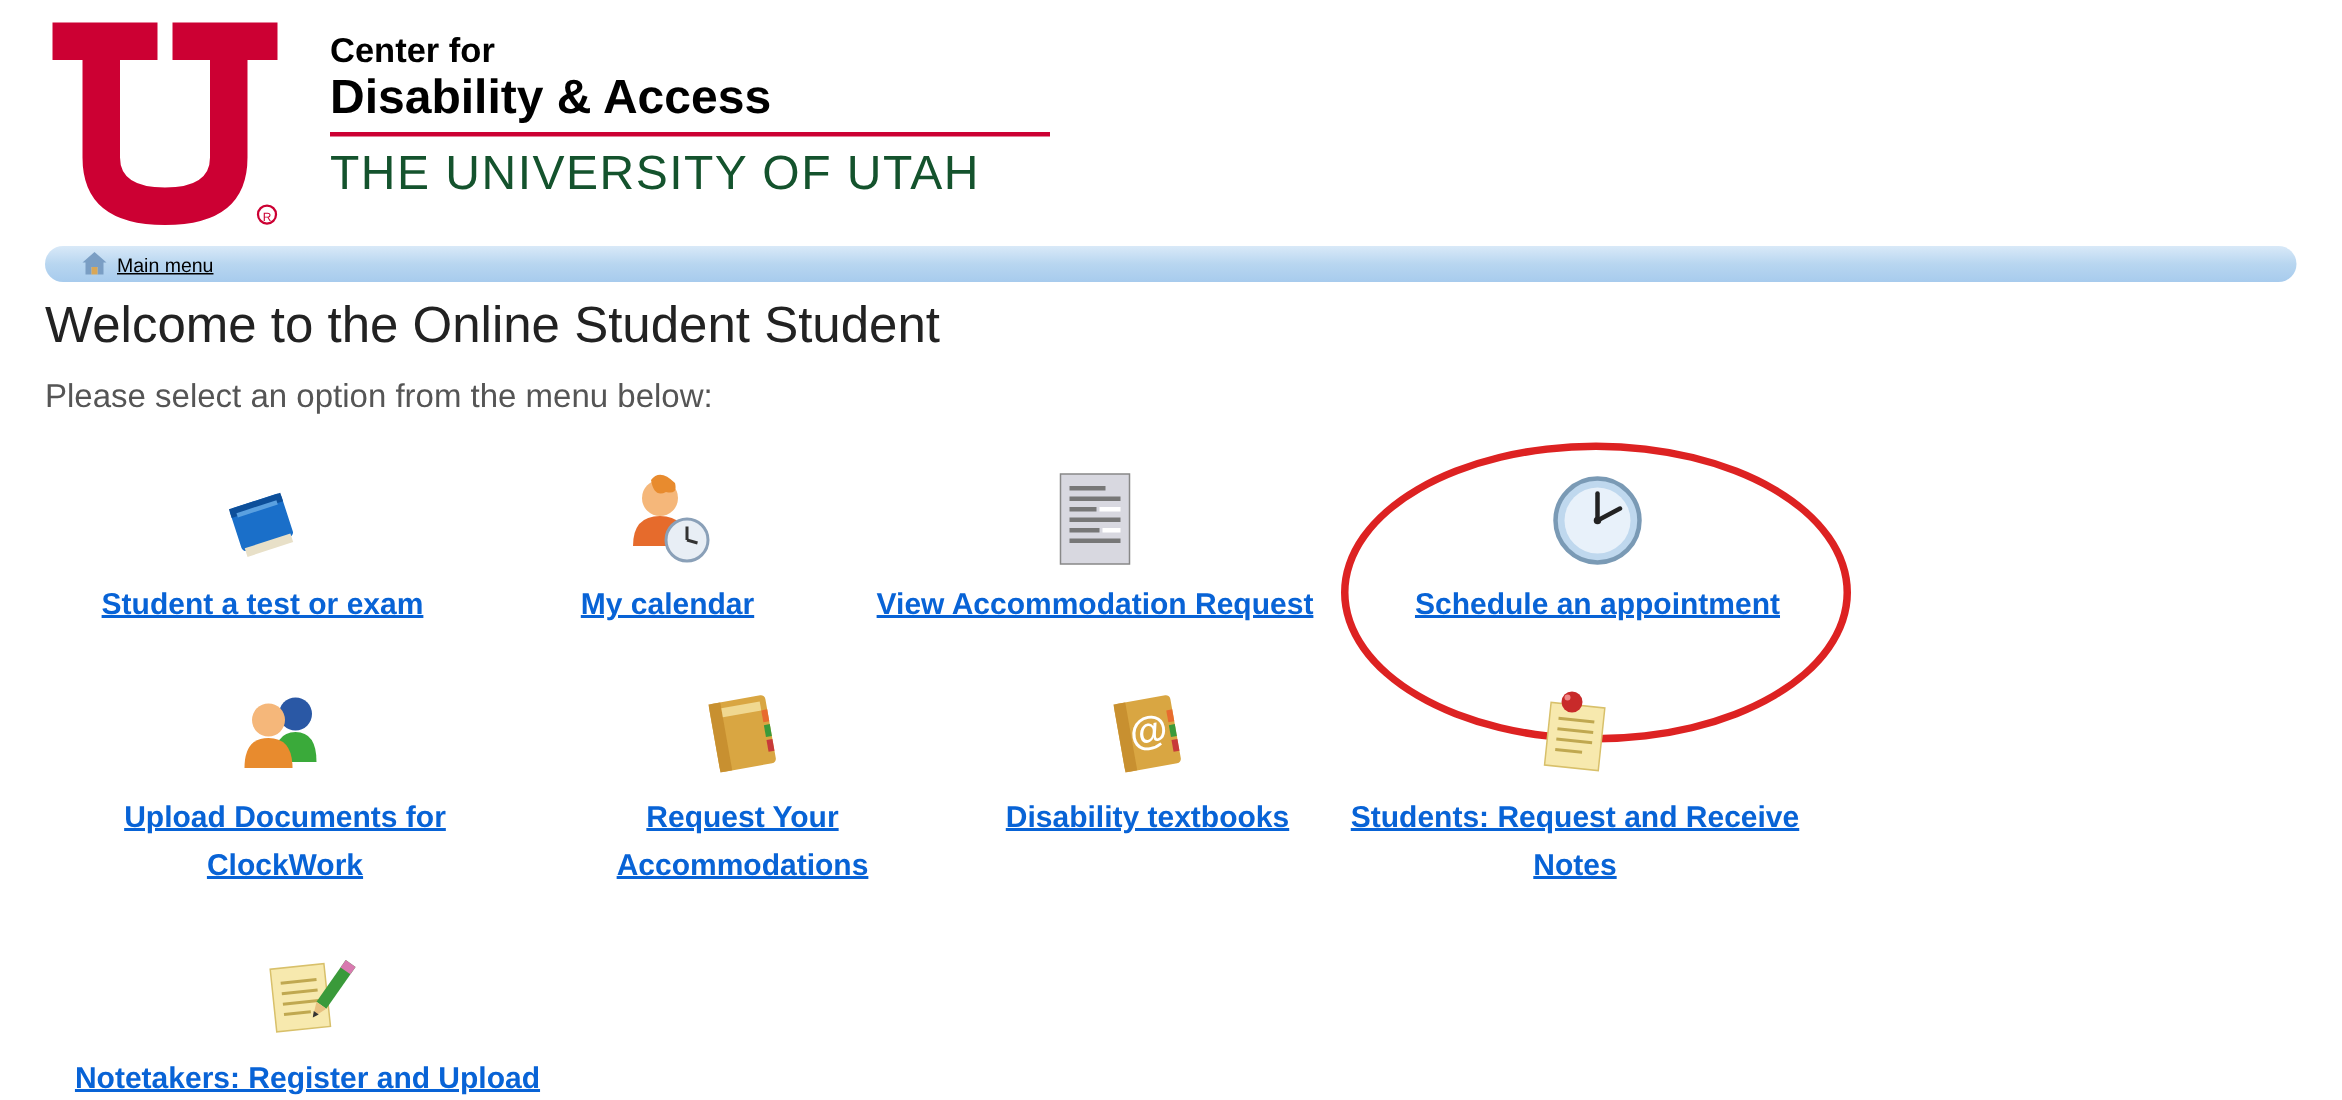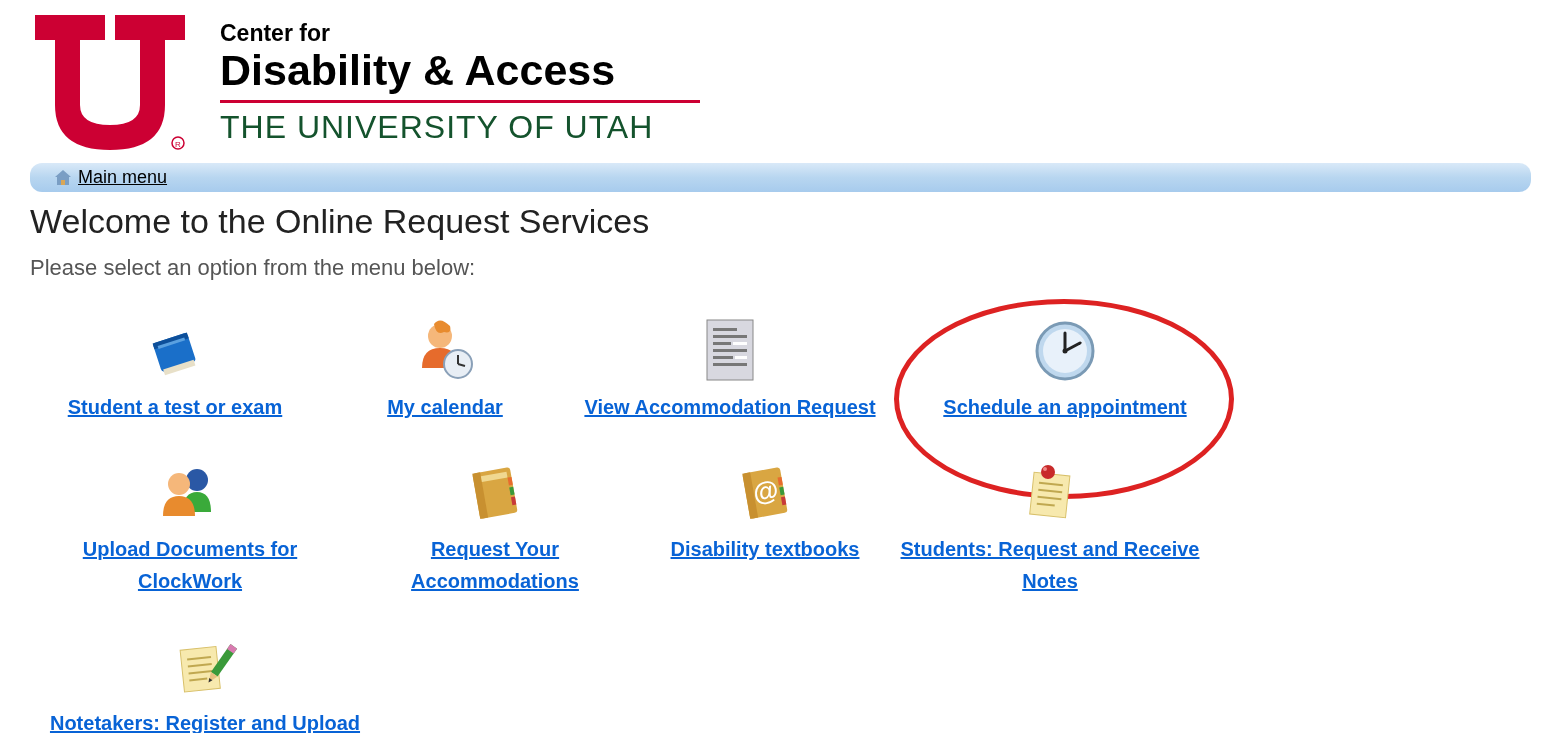--- a/index.html
+++ b/index.html
@@ -23,21 +23,21 @@
     .header-text {
       margin-left: 30px;
       padding-top: 10px;
     }
     .center-for {
       font-size: 23px;
       font-weight: bold;
       color: #000;
     }
     .disability-access {
-      font-size: 43px;
+      font-size: 32px;
       font-weight: bold;
       color: #000;
       line-height: 1.1;
     }
     .red-line {
       height: 3px;
       background: #cc0033;
       margin-top: 6px;
       margin-bottom: 6px;
       width: 480px;
@@ -54,21 +54,21 @@
       border-radius: 12px;
       padding: 4px 24px;
       display: flex;
       align-items: center;
       gap: 6px;
     }
     .menu-bar .home-icon {
       display: inline-flex;
     }
     .menu-label {
-      font-size: 18px;
+      font-size: 13px;
       text-decoration: underline;
       color: #000;
     }
     .content {
       padding: 10px 30px 20px 30px;
     }
     .welcome-title {
       font-size: 34px;
       color: #222;
       font-weight: 400;
@@ -147,21 +147,21 @@
   <span class="home-icon">
     <svg width="18" height="16" viewBox="0 0 18 16">
       <path fill="#7a9ec4" d="M9 0 L17 7 L15 7 L15 15 L11 15 L11 10 L7 10 L7 15 L3 15 L3 7 L1 7 Z"></path>
       <path fill="#d9a757" d="M7 10 L11 10 L11 15 L7 15 Z"></path>
     </svg>
   </span>
   <a href="#" class="menu-label">Main menu</a>
 </div>
 
 <div class="content">
-  <h1 class="welcome-title">Welcome to the Online Request Services</h1>
+  <h1 class="welcome-title">Welcome to the Online Student Student</h1>
   <p class="instruction">Please select an option from the menu below:</p>
 
   <div class="grid">
 
     <div class="item">
       <div class="icon-holder">
         <svg width="62" height="56" viewBox="0 0 62 56">
           <g transform="rotate(-18 31 28)">
             <rect x="12" y="14" width="36" height="30" rx="3" fill="#1a6fc9"></rect>
             <rect x="12" y="14" width="36" height="6" fill="#0d4f9a"></rect>

